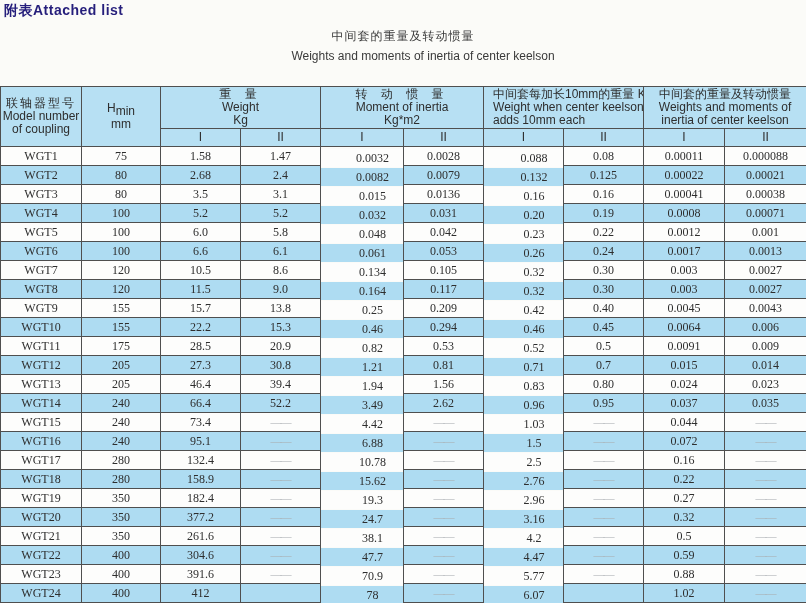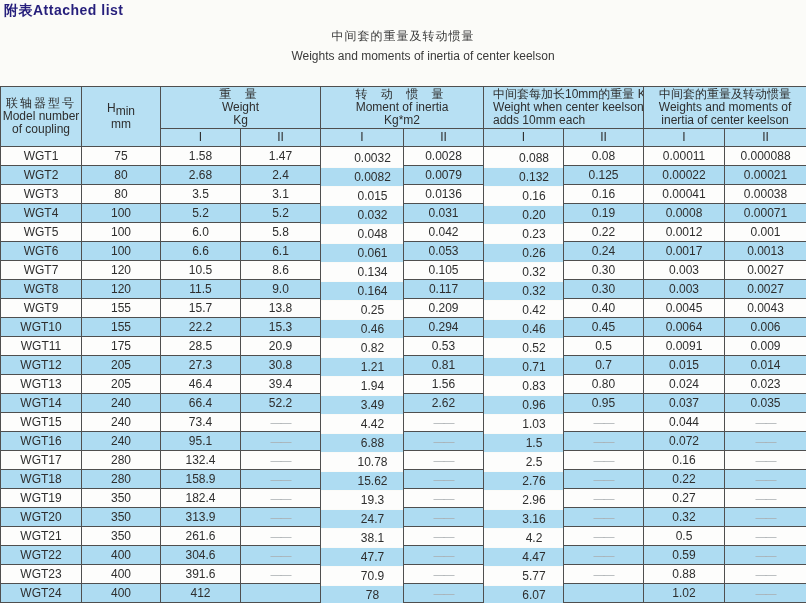--- a/index.html
+++ b/index.html
@@ -36,21 +36,21 @@
     font-weight:normal;
     overflow:hidden;white-space:nowrap;
   }
   .tbl thead th{background:#b7e0f3;line-height:13px;}
   .tbl thead tr.main-hdr th{height:41px;}
   .tbl thead tr.sub-hdr th{height:17px;}
   th.hdr-w10{text-align:left;padding-left:9px;}
   .zh-line{letter-spacing:2px;}
   .zh-wide{letter-spacing:5px;}
   sub.hsub{font-size:12px;}
-  .tbl tbody tr{height:19px;}
+  .tbl tbody tr{height:19px;font-family:Liberation Serif, serif;}
   .tbl tbody tr:nth-child(even) td{background:#aedcf2;}
   .tbl tbody tr:nth-child(odd) td{background:#fdfdfc;}
   
   .tbl tbody td:nth-child(5),
   .tbl tbody td:nth-child(7){position:relative;top:2px;padding-left:21px;}
   .tbl tbody td.dash{color:#a9aeb1;letter-spacing:-1px;font-size:11px;}
 </style>
 </head>
 <body>
 
@@ -342,21 +342,21 @@
           <td>19.3</td>
           <td class="dash">——</td>
           <td>2.96</td>
           <td class="dash">——</td>
           <td>0.27</td>
           <td class="dash">——</td>
         </tr>
         <tr>
           <td>WGT20</td>
           <td>350</td>
-          <td>313.9</td>
+          <td>377.2</td>
           <td class="dash">——</td>
           <td>24.7</td>
           <td class="dash">——</td>
           <td>3.16</td>
           <td class="dash">——</td>
           <td>0.32</td>
           <td class="dash">——</td>
         </tr>
         <tr>
           <td>WGT21</td>

